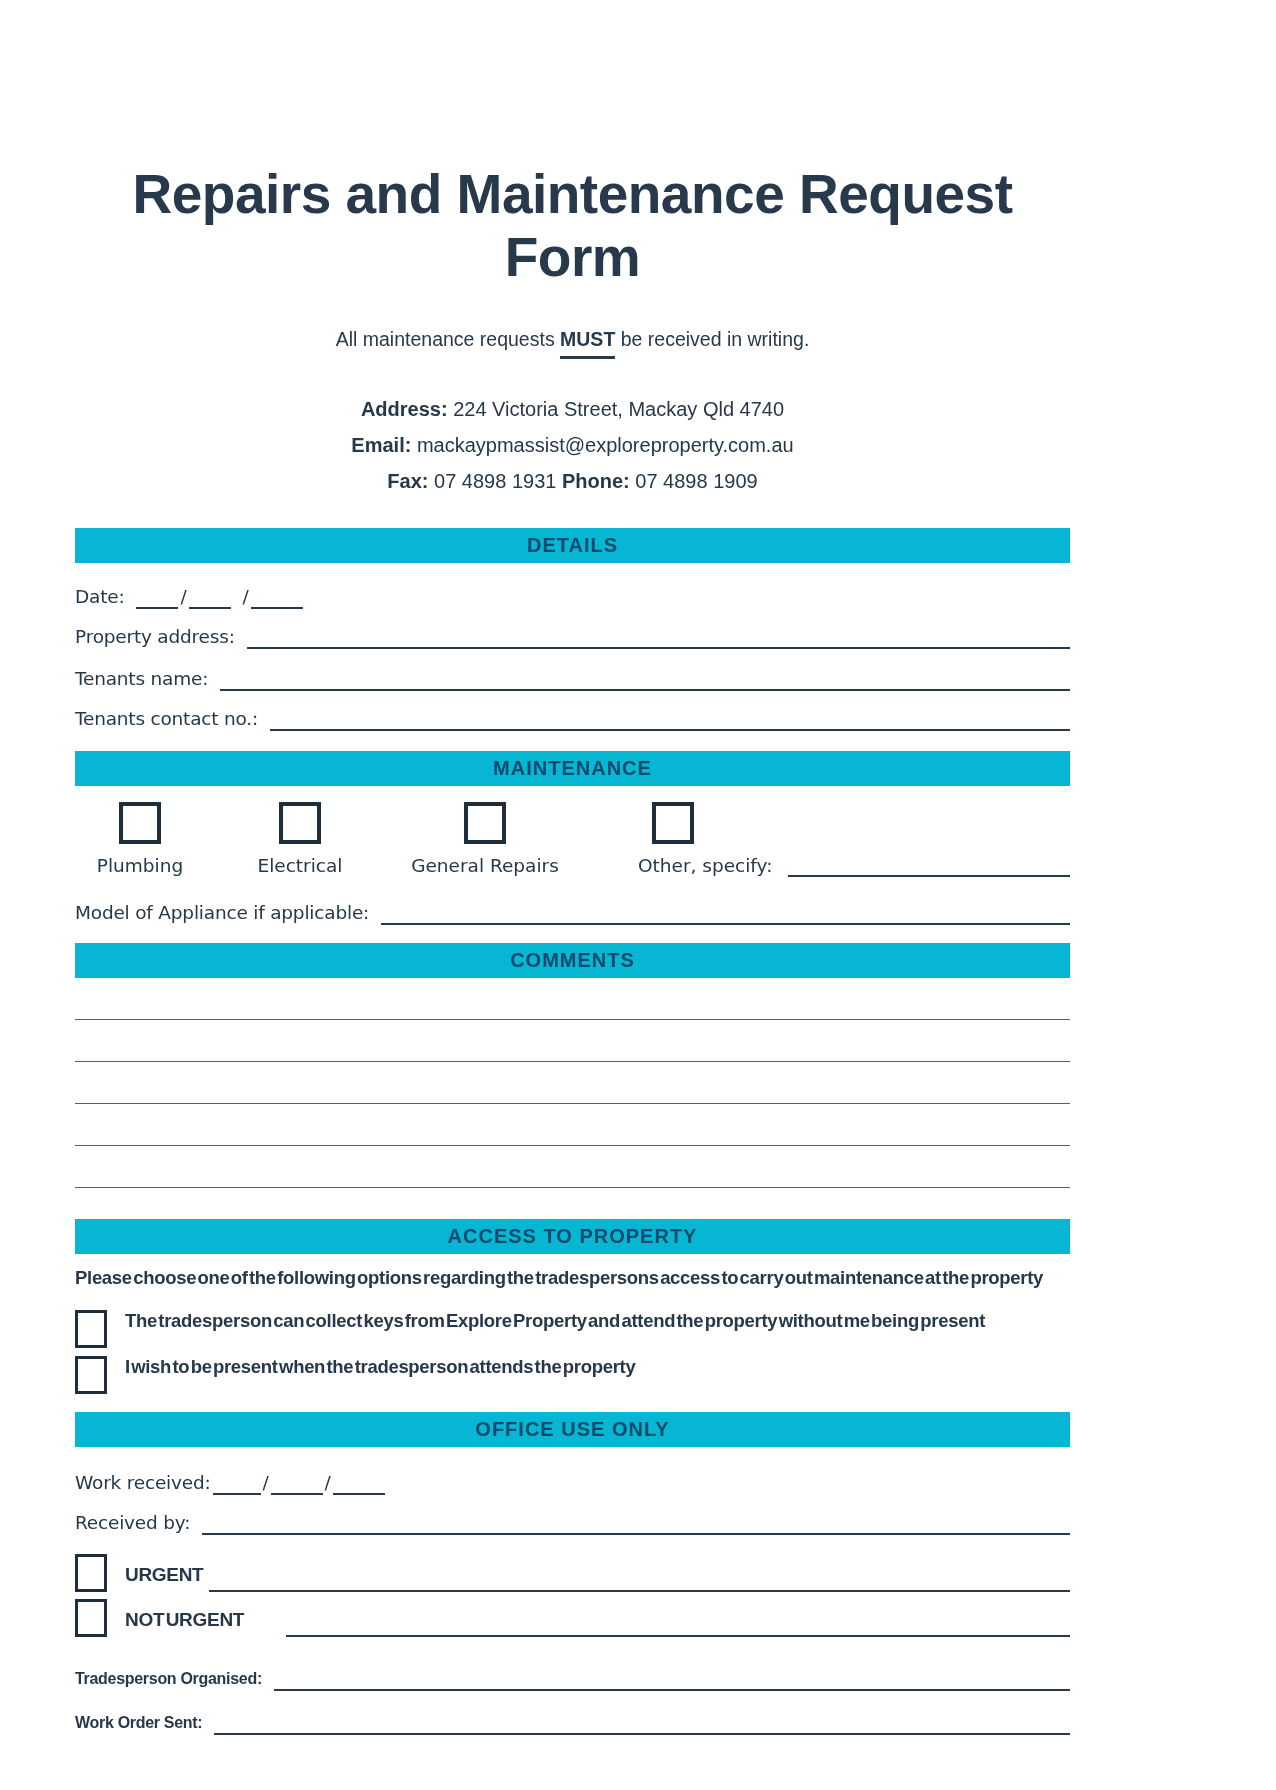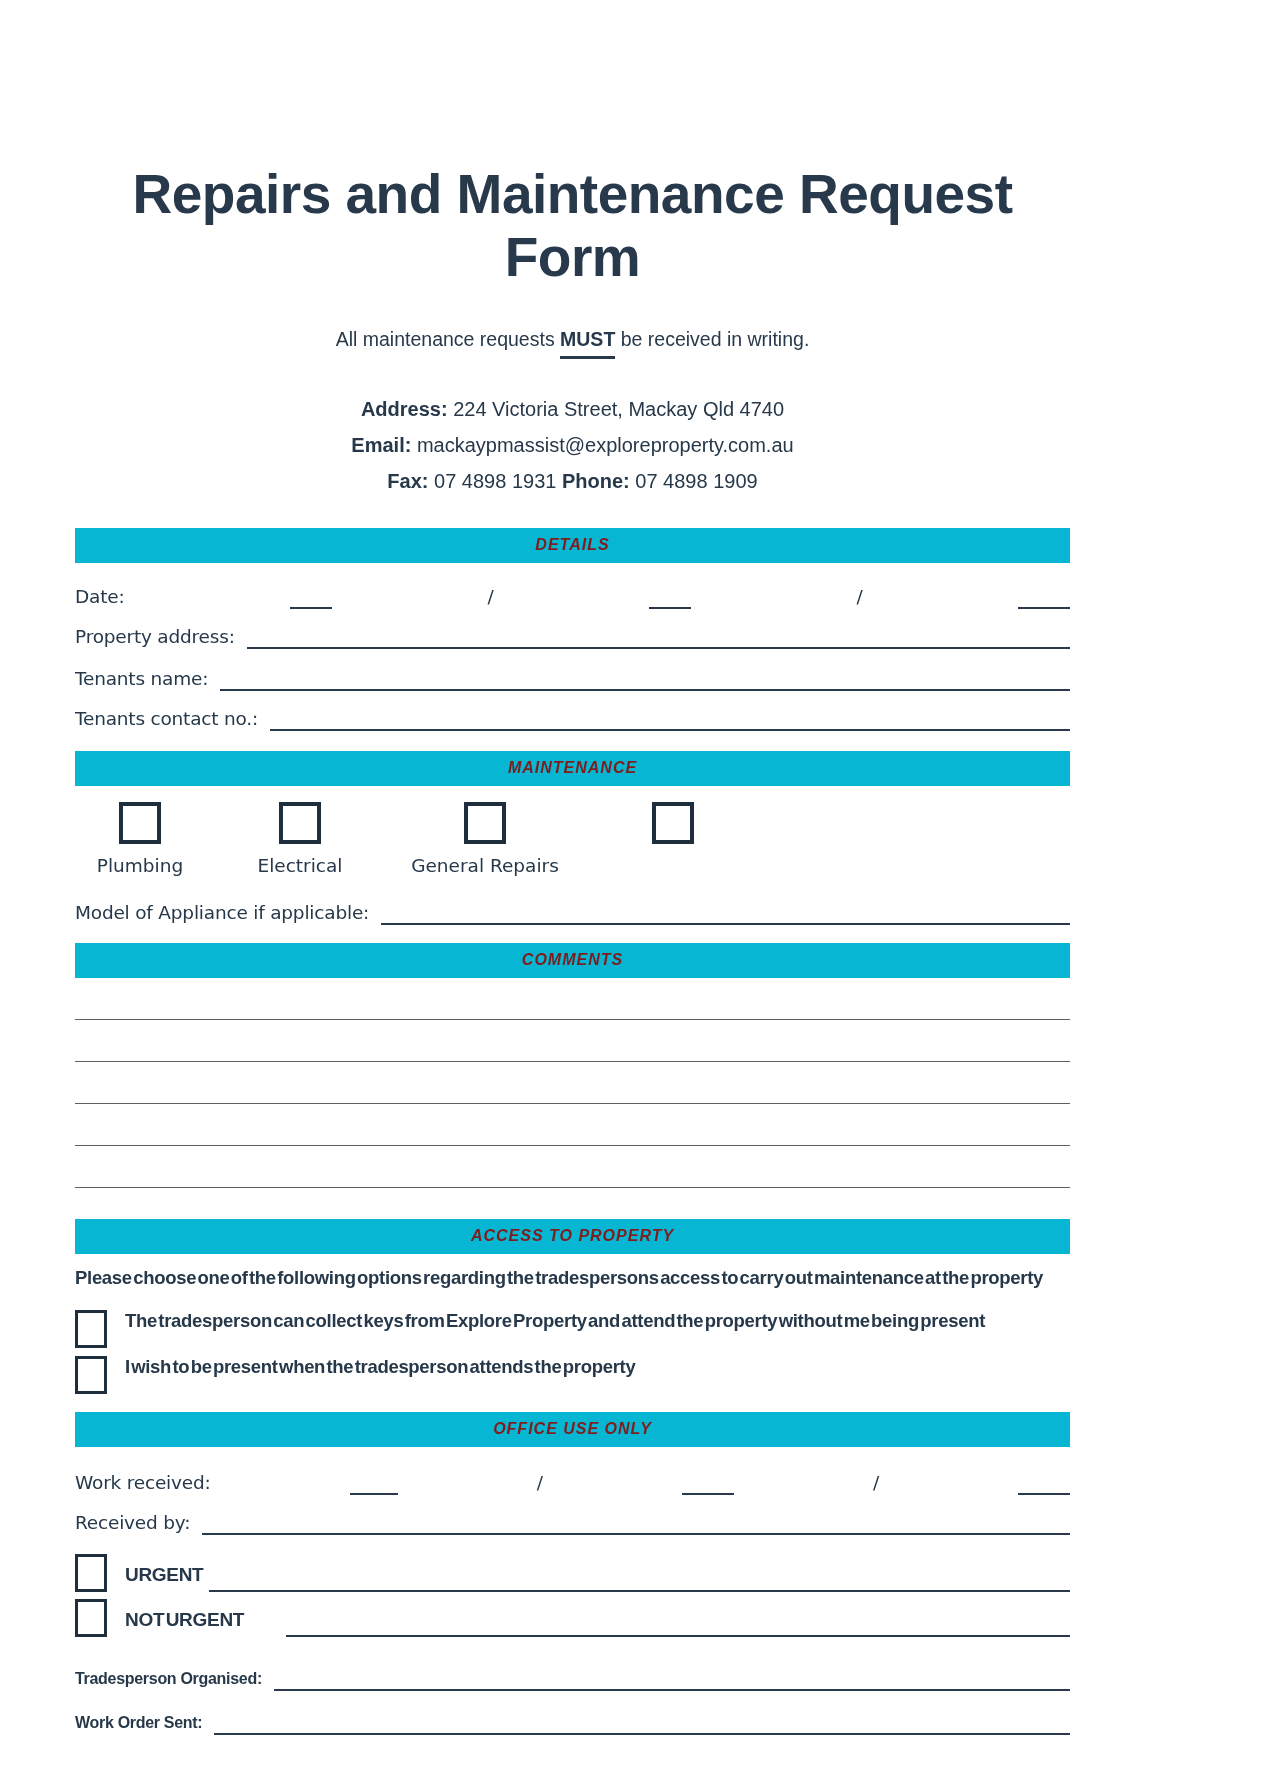--- a/index.html
+++ b/index.html
@@ -35,36 +35,35 @@
     border-bottom: 3px solid #27394a;
     padding-bottom: 6px;
   }
   .contact { margin-top: 40px; text-align: center; font-size: 20px; }
   .contact .line { line-height: 36px; }
   .contact b { font-weight: bold; text-align: right; }
 
   .bar {
     height: 35px;
     background: #06b6d2;
-    color: #7f1d1d;
+    color: #0c4a6e;
     font-weight: bold;
-    font-size: 16px;
+    font-size: 20px;
     letter-spacing: 1px;
     display: flex;
     align-items: center;
     justify-content: center;
-    font-style: italic;
   }
   .bar-details    { margin-top: 29px; }
   .bar-maint      { margin-top: 20px; }
   .bar-comments   { margin-top: 18px; }
   .bar-access     { margin-top: 31px; }
   .bar-office     { margin-top: 18px; }
 
-  .plain { font-family: "DejaVu Sans", sans-serif; font-size: 18.5px; letter-spacing: -0.2px; justify-content: space-between; }
+  .plain { font-family: "DejaVu Sans", sans-serif; font-size: 18.5px; letter-spacing: -0.2px; }
 
   .field-row { display: flex; align-items: flex-end; height: 26px; }
   .field-row .lbl { white-space: nowrap; padding-right: 12px; line-height: 24px; }
   .fill {
     flex: 1;
     border-bottom: 2px solid #27394a;
     height: 22px;
   }
   .seg { display: inline-block; border-bottom: 2px solid #27394a; height: 20px; vertical-align: bottom; }
   .slash { display: inline-block; padding: 0 2px; line-height: 24px; }
@@ -181,20 +180,24 @@
       <div class="mcol mcol-2">
         <div class="cb-lg"></div>
         <div class="mlabel">Electrical</div>
       </div>
       <div class="mcol mcol-3">
         <div class="cb-lg"></div>
         <div class="mlabel">General Repairs</div>
       </div>
       <div class="mcol mcol-4">
         <div class="cb-lg"></div>
+        <div class="other-row mlabel" style="margin-top:10px">
+          <span class="lbl">Other, specify:</span>
+          <span class="fill"></span>
+        </div>
       </div>
     </div>
 
     <div class="field-row row-model plain">
       <span class="lbl">Model of Appliance if applicable:</span>
       <span class="fill"></span>
     </div>
 
     <div class="bar bar-comments">COMMENTS</div>
 

